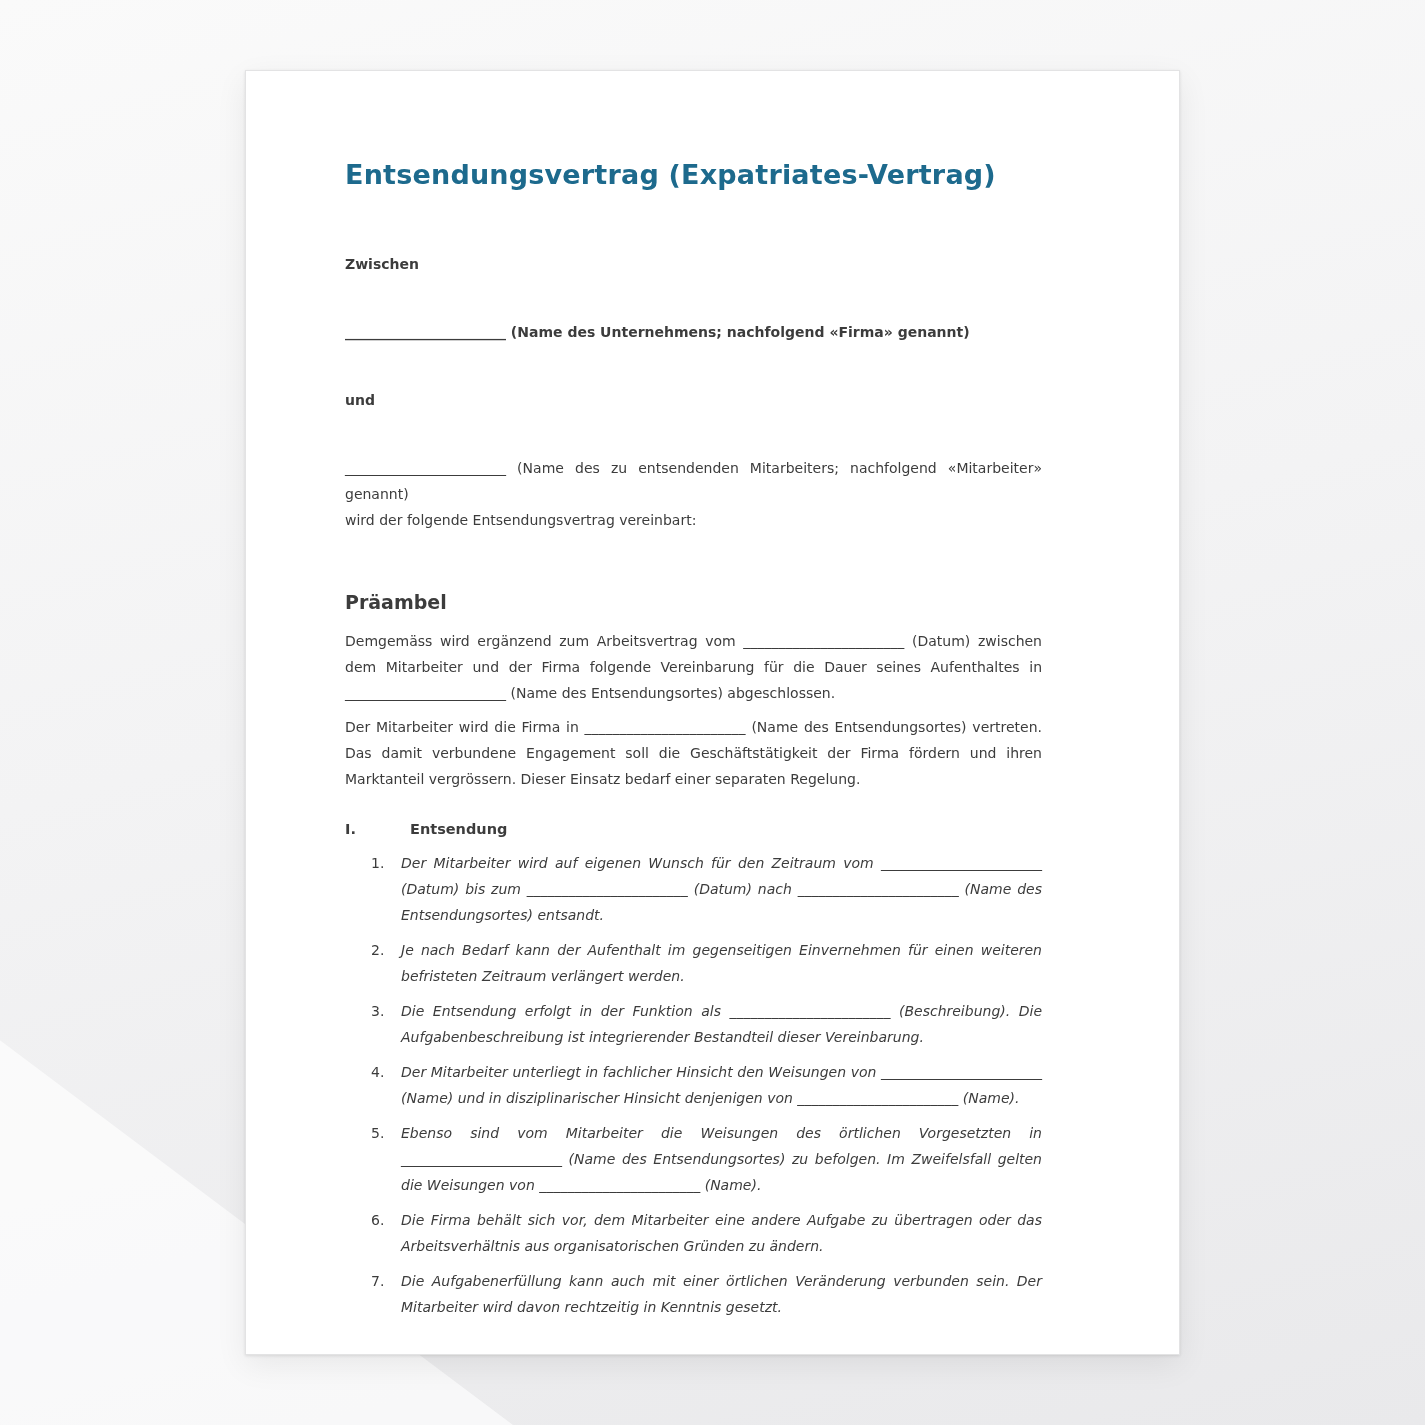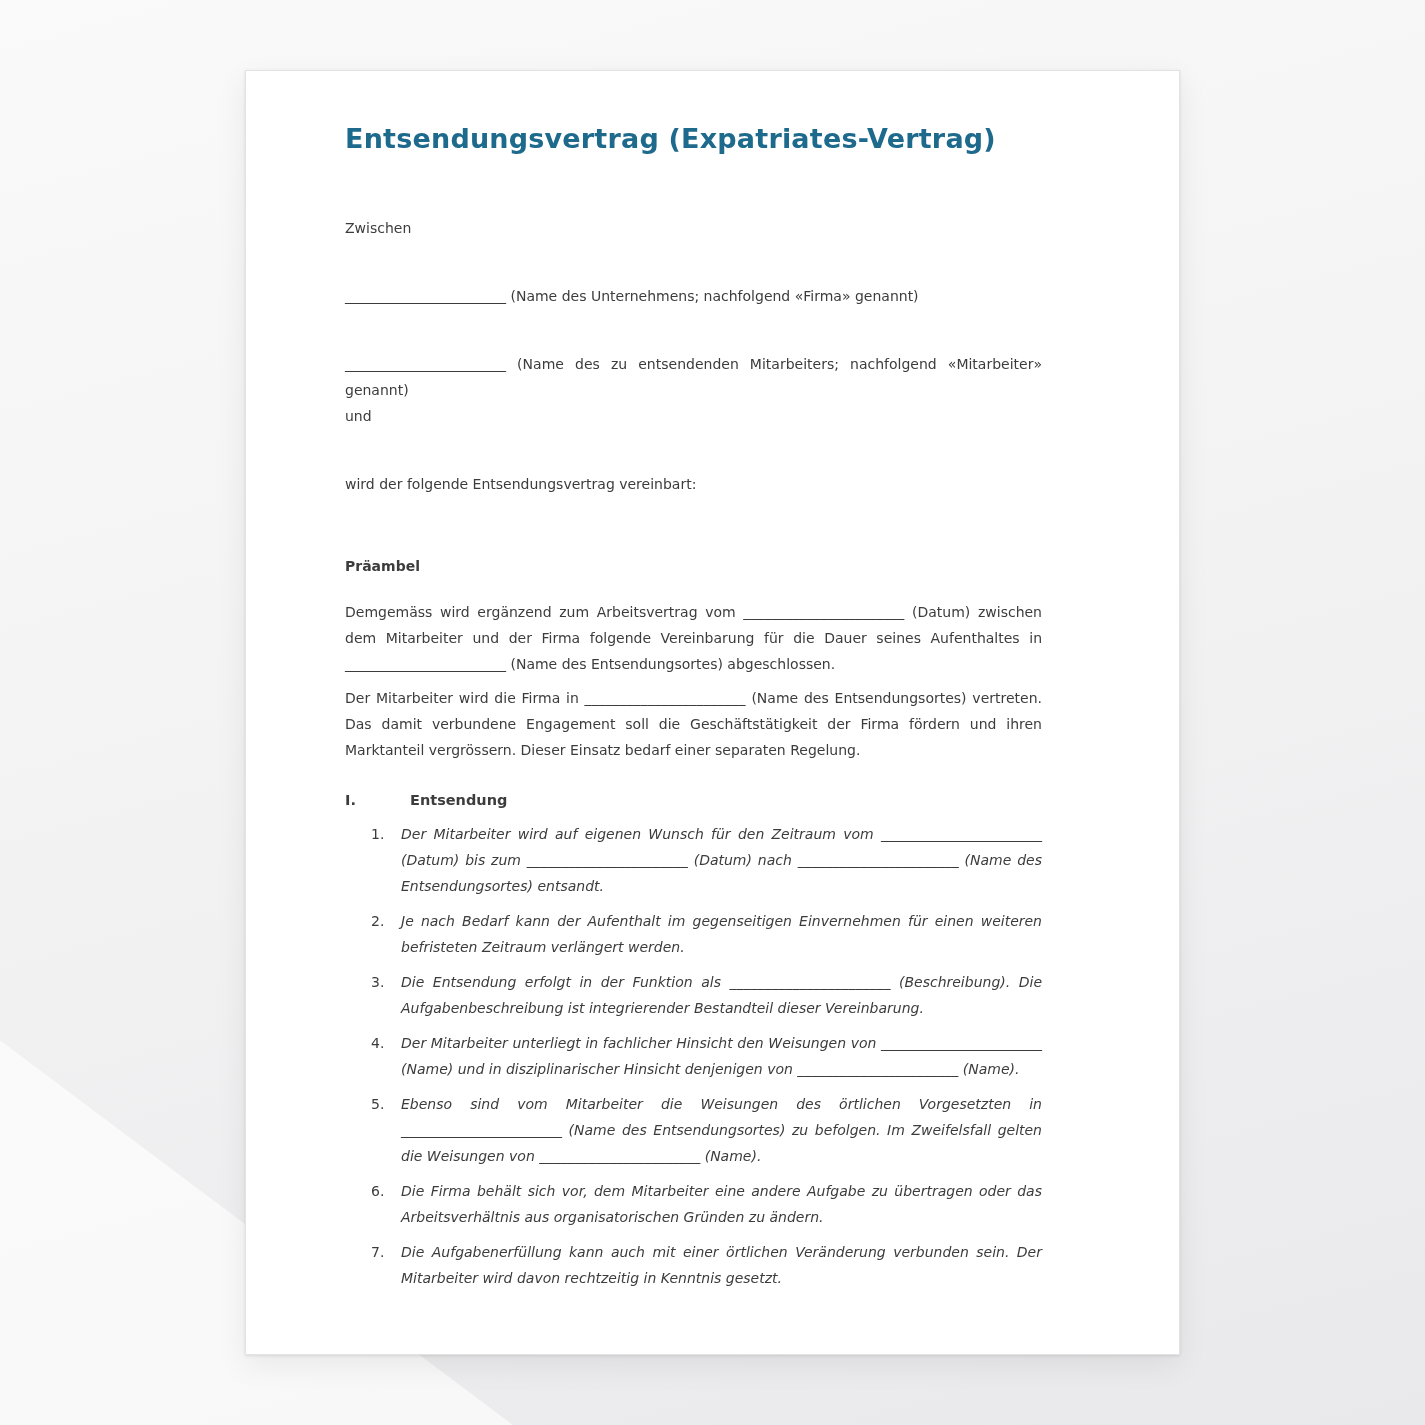--- a/index.html
+++ b/index.html
@@ -28,45 +28,45 @@
     top: 70px;
     width: 935px;
     height: 1285px;
     background: #ffffff;
     border: 1px solid #e3e3e4;
     box-shadow: 0 1px 3px rgba(0,0,0,0.10), 0 10px 30px rgba(0,0,0,0.07);
     box-sizing: border-box;
     overflow: hidden;
   }
   .content {
-    padding: 52px 137px 60px 99px;
+    padding: 88px 137px 60px 99px;
     color: #3c3c3c;
     font-size: 14px;
     line-height: 26px;
   }
   h1.doc-title {
     margin: 0 0 60px 0;
     font-size: 27px;
     line-height: 32px;
     font-weight: bold;
     color: #1d6a8d;
     letter-spacing: 0.2px;
   }
   .para {
     margin: 0;
     text-align: justify;
   }
-  .gap-lg { margin-bottom: 42px; }
+  .gap-lg { margin-bottom: 42px; font-weight: bold; }
   .gap-xs { margin-bottom: 0; }
   h2.sub-heading {
-    font-size: 14px;
+    font-size: 19px;
     line-height: 26px;
     font-weight: bold;
     color: #3c3c3c;
-    margin: 56px 0 20px 0;
+    margin: 56px 0 13px 0;
   }
   .praeambel-para {
     margin: 0 0 8px 0;
     text-align: justify;
   }
   .sec-head {
     display: flex;
     font-weight: bold;
     font-size: 14.5px;
     margin: 24px 0 8px 0;
@@ -100,23 +100,23 @@
 
 <div class="paper">
   <div class="content">
 
     <h1 class="doc-title">Entsendungsvertrag (Expatriates-Vertrag)</h1>
 
     <p class="para gap-lg">Zwischen</p>
 
     <p class="para gap-lg">_______________________ (Name des Unternehmens; nachfolgend «Firma» genannt)</p>
 
+    <p class="para gap-lg">und</p>
+
     <p class="para gap-xs">_______________________ (Name des zu entsendenden Mitarbeiters; nachfolgend «Mitarbeiter» genannt)</p>
-
-    <p class="para gap-lg">und</p>
 
     <p class="para">wird der folgende Entsendungsvertrag vereinbart:</p>
 
     <h2 class="sub-heading">Präambel</h2>
 
     <p class="praeambel-para">Demgemäss wird ergänzend zum Arbeitsvertrag vom _______________________ (Datum) zwischen dem Mitarbeiter und der Firma folgende Vereinbarung für die Dauer seines Aufenthaltes in _______________________ (Name des Entsendungsortes) abgeschlossen.</p>
 
     <p class="praeambel-para">Der Mitarbeiter wird die Firma in _______________________ (Name des Entsendungsortes) vertreten. Das damit verbundene Engagement soll die Geschäftstätigkeit der Firma fördern und ihren Marktanteil vergrössern. Dieser Einsatz bedarf einer separaten Regelung.</p>
 
     <div class="sec-head">

